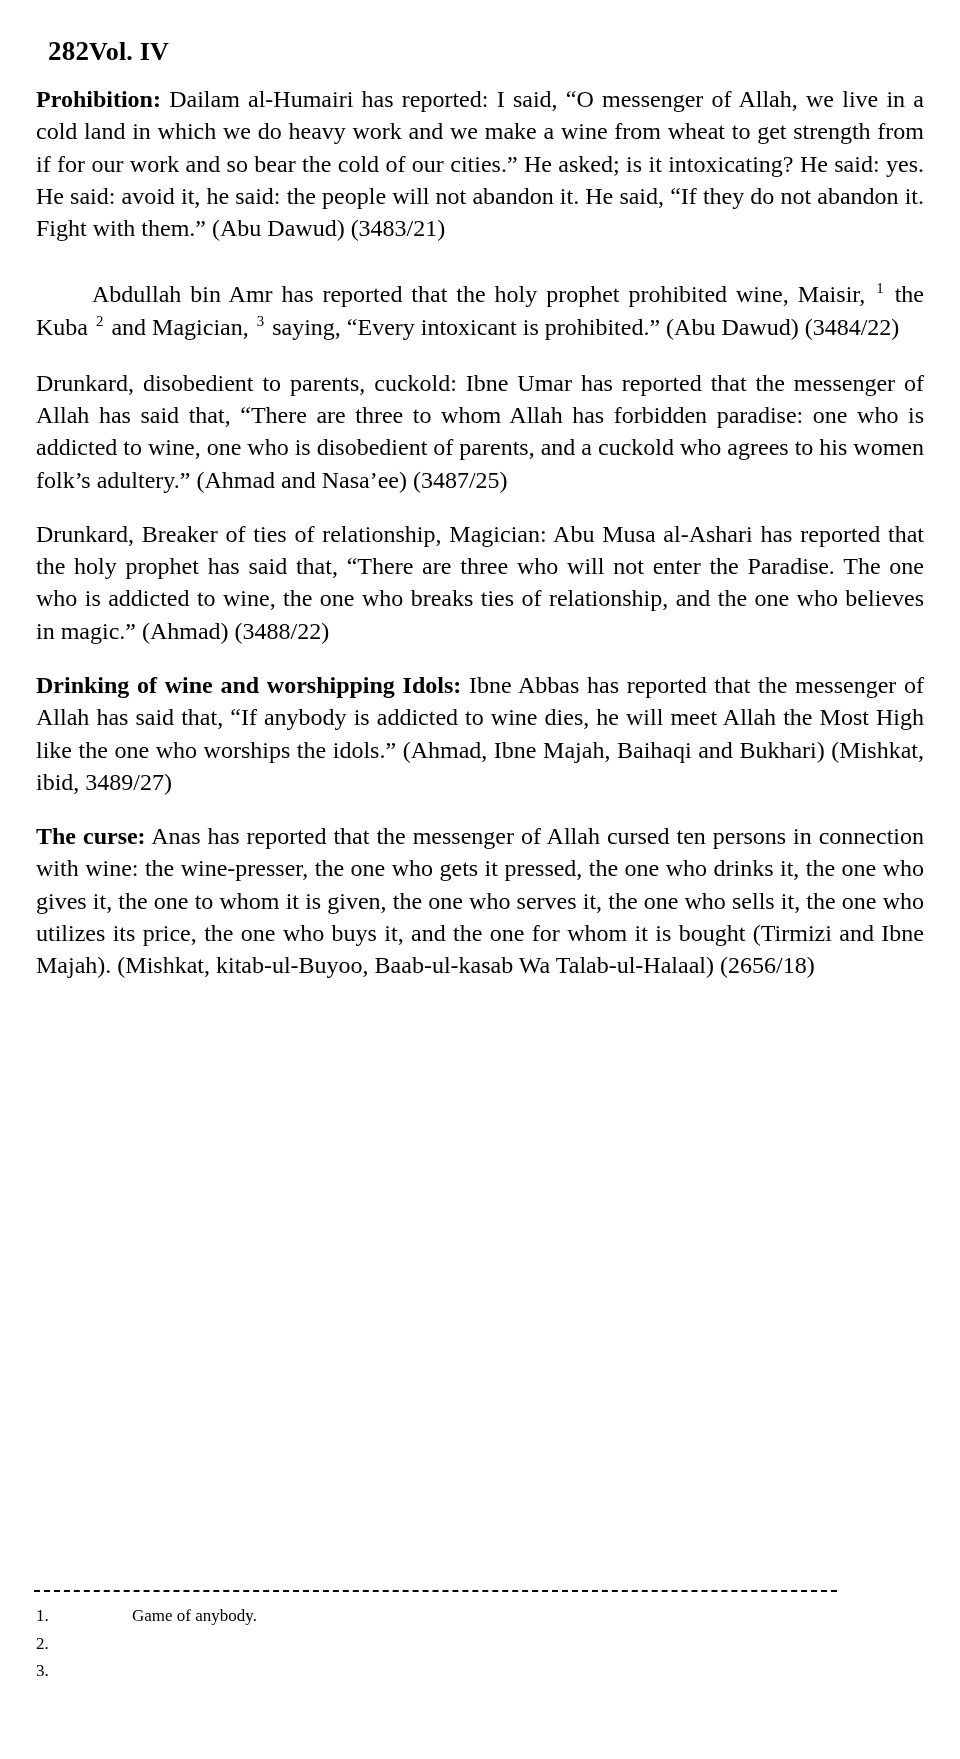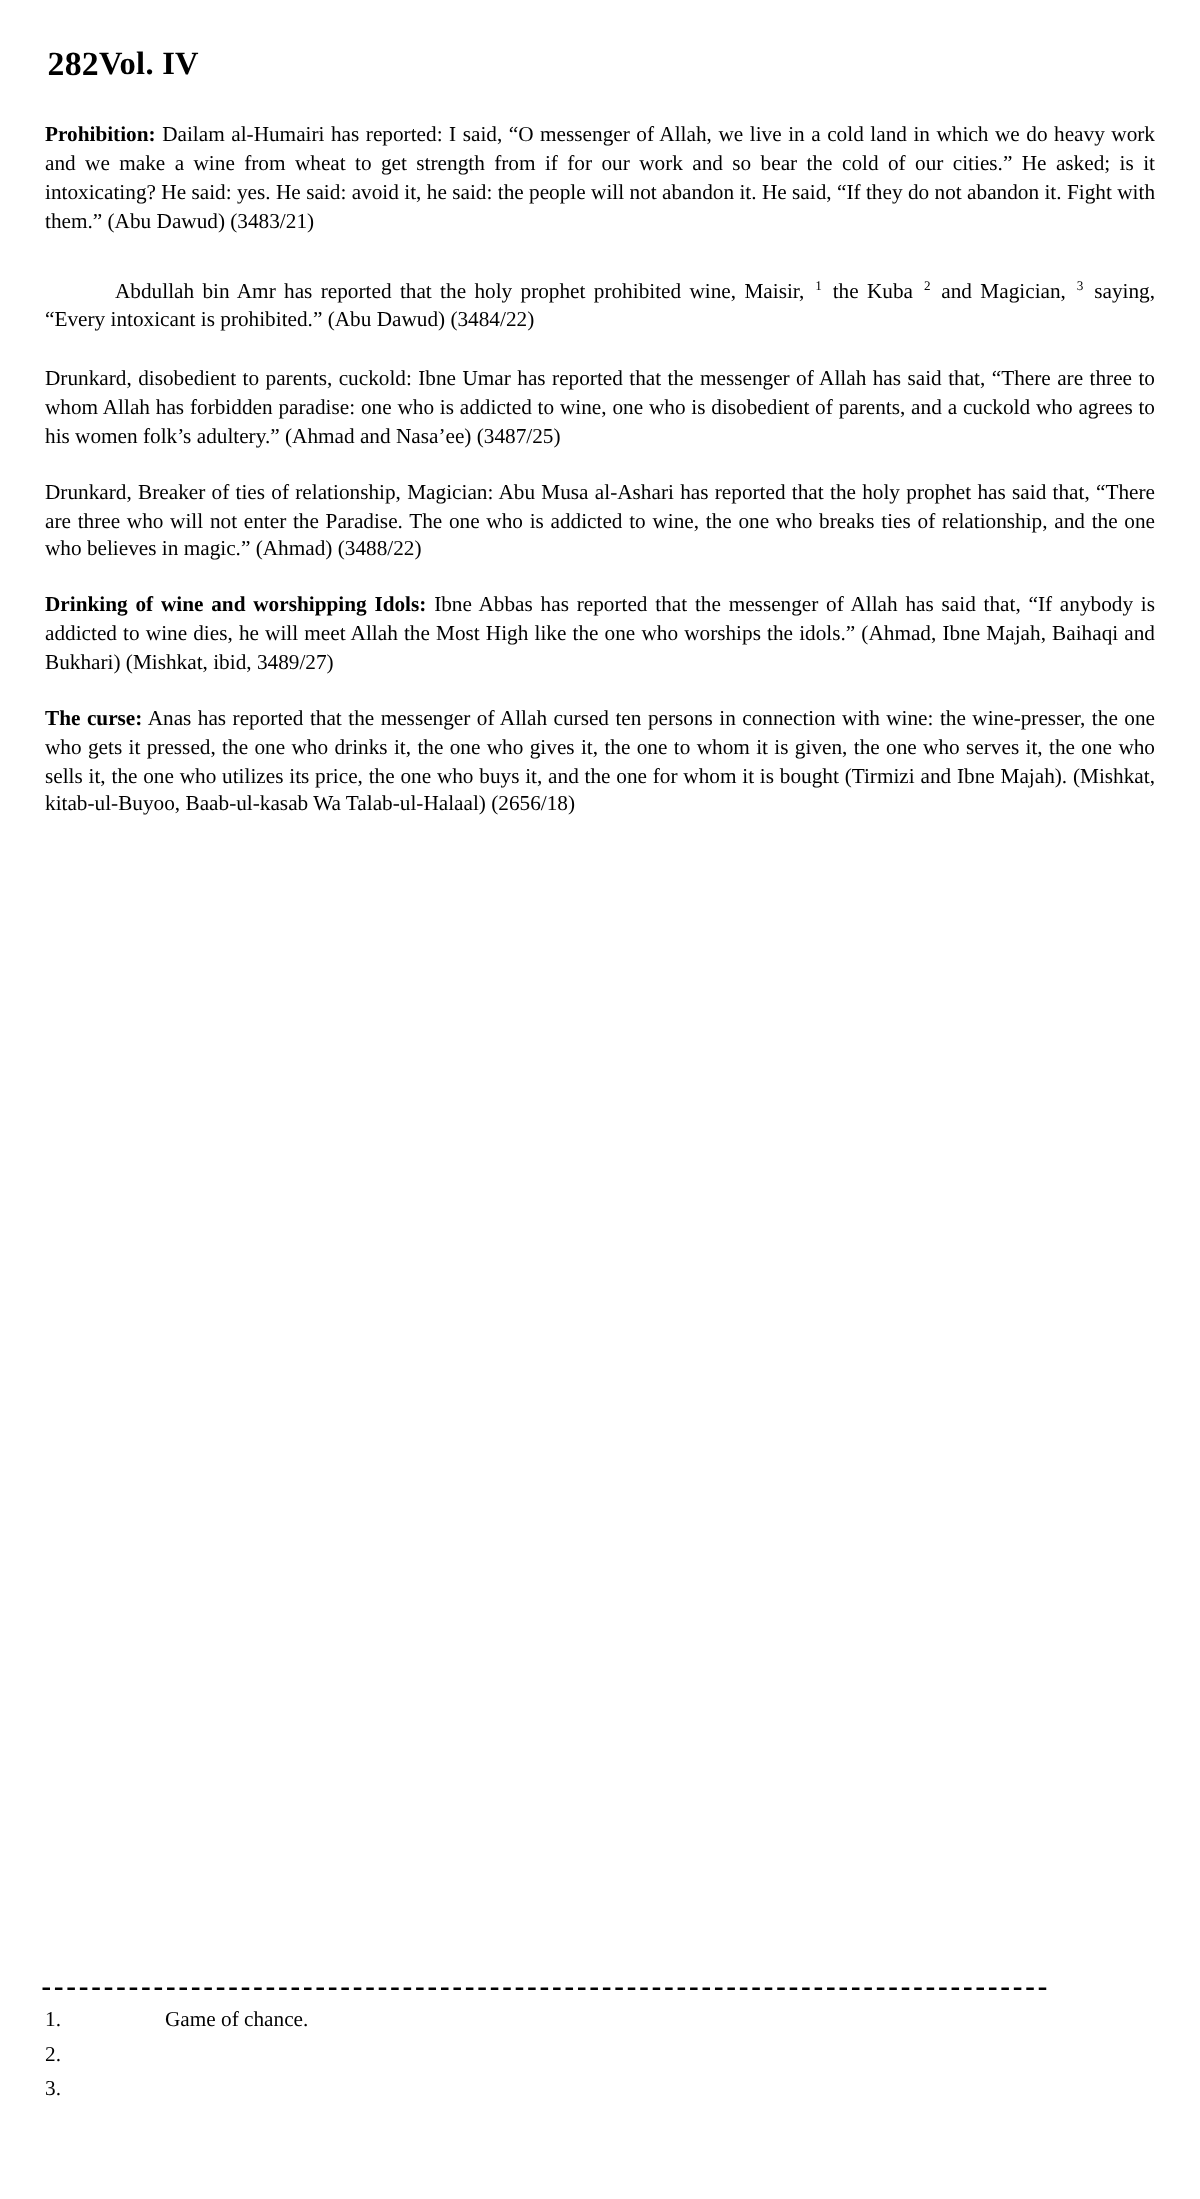--- a/index.html
+++ b/index.html
@@ -18,47 +18,47 @@
   .page {
     box-sizing: border-box;
     width: 960px;
     height: 1759px;
     padding: 30px 34px 0 34px;
     position: relative;
   }
   
   .header {
     display: flex;
-    align-items: flex-start;
+    align-items: center;
     font-weight: bold;
     font-size: 27px;
     letter-spacing: 0.2px;
-    margin: 6px 0 0 2px;
+    margin: 6px 0 0 12px;
     padding: 0 6px 0 2px;
   }
   .header .page-number {
     flex: 0 0 auto;
     font-size: 27px;
   }
   .header .header-title {
     flex: 1 1 auto;
     text-align: center;
     font-size: 26px;
     padding-left: 18px;
     padding-right: 10px;
     white-space: nowrap;
   }
   .header .volume {
     flex: 0 0 auto;
     font-size: 26px;
   }
   
   .body-text {
-    margin-top: 30px;
-    font-size: 17px;
+    margin-top: 16px;
+    font-size: 24px;
     line-height: 1.345;
   }
   .para {
     text-align: justify;
     text-justify: inter-word;
     margin: 0 0 22px 0;
     padding: 0 2px 0 2px;
   }
   .para.indent {
     text-indent: 56px;
@@ -144,21 +144,21 @@
       <span class="lead">The curse:</span><span> Anas has reported that the messenger of Allah cursed ten persons in connection with wine: the wine-presser, the one who gets it pressed, the one who drinks it, the one who gives it, the one to whom it is given, the one who serves it, the one who sells it, the one who utilizes its price, the one who buys it, and the one for whom it is bought (Tirmizi and Ibne Majah). (Mishkat, kitab-ul-Buyoo, Baab-ul-kasab Wa Talab-ul-Halaal) (2656/18)</span>
     </p>
 
   </div>
 
   <div class="footnote-area">
     <hr class="footnote-rule">
     <div class="footnotes">
       <div class="footnote">
         <span class="fn-num">1.</span>
-        <span class="fn-text">Game of chance.</span>
+        <span class="fn-text">Game of anybody.</span>
       </div>
       <div class="footnote">
         <span class="fn-num">2.</span>
       </div>
       <div class="footnote">
         <span class="fn-num">3.</span>
       </div>
     </div>
   </div>
 

